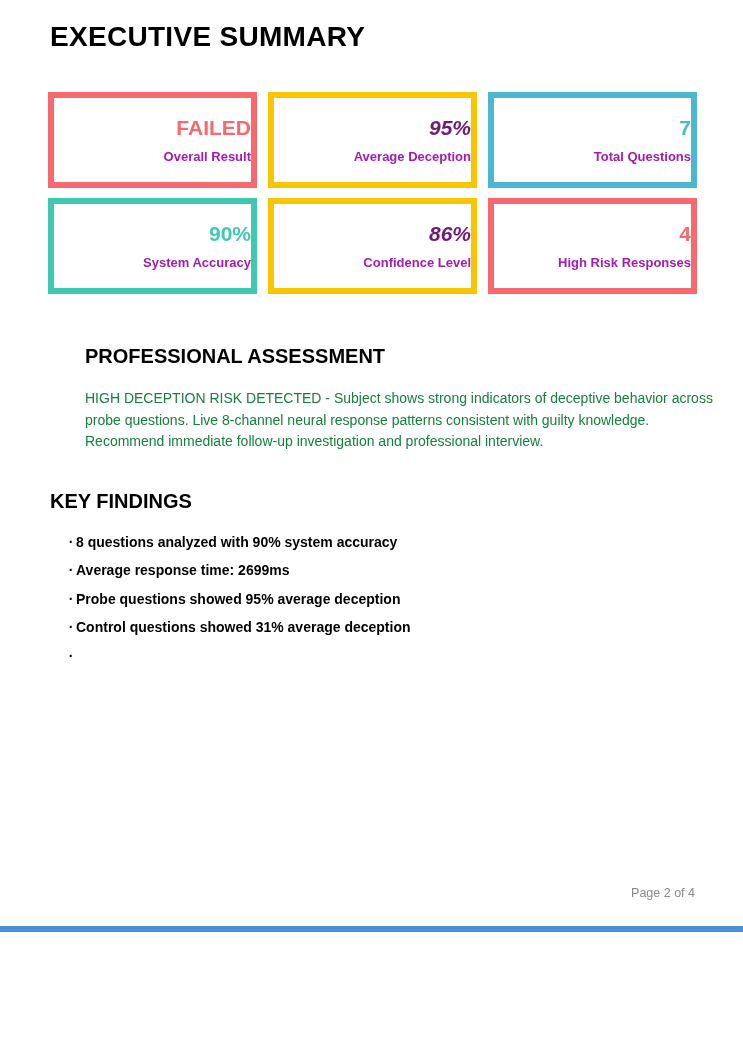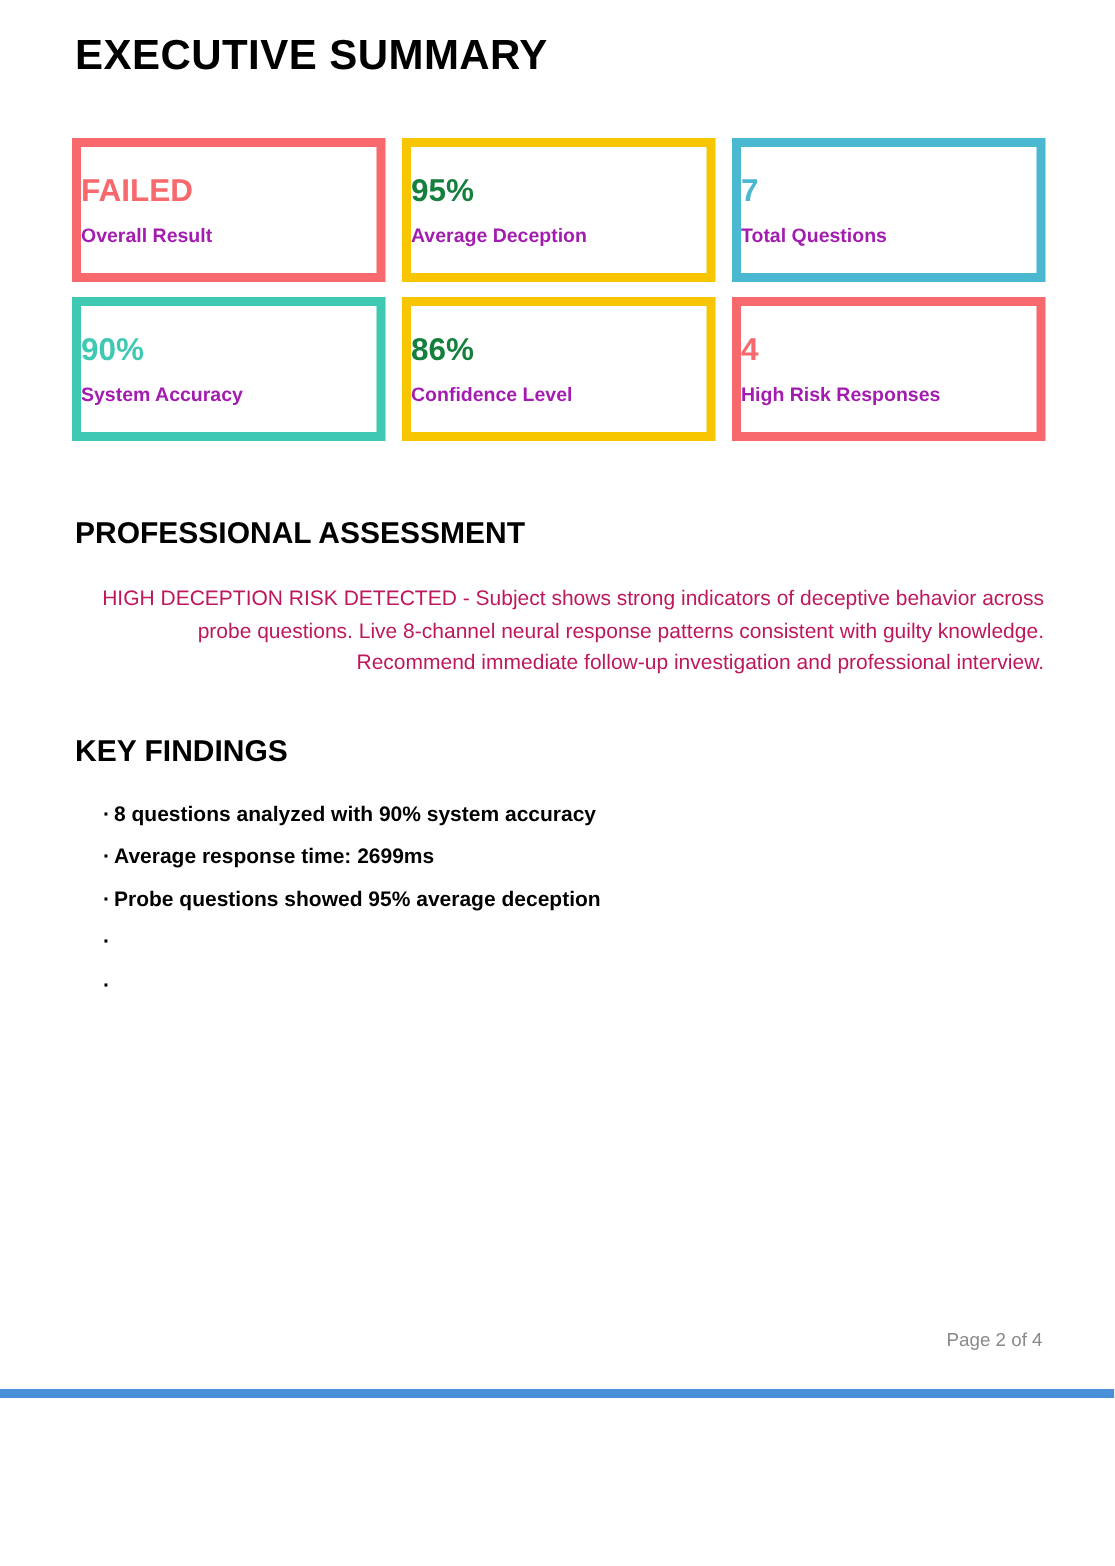--- a/index.html
+++ b/index.html
@@ -35,59 +35,58 @@
     row-gap: 10px;
     width: 649px;
   }
 
   .stat-card {
     height: 96px;
     background: #fff;
     border: 6px solid #000;
     display: flex;
     flex-direction: column;
-    align-items: flex-start;
+    align-items: flex-end;
     justify-content: center;
     text-align: center;
   }
   .stat-value {
     font-size: 21px;
     font-weight: 700;
     line-height: 24px;
     margin-bottom: 9px;
   }
   .stat-label {
     font-size: 13px;
     font-weight: 700;
     color: #a21caf;
   }
 
   .card-coral  { border-color: #F7696C; }
   .card-coral  .stat-value { color: #F7696C; }
   .card-yellow { border-color: #F7C600; }
-  .card-yellow .stat-value { color: #15803d; }
+  .card-yellow .stat-value { color: #701a75; font-style: italic; }
   .card-cyan   { border-color: #4BB8D2; }
   .card-cyan   .stat-value { color: #4BB8D2; }
   .card-teal   { border-color: #3FC8B2; }
   .card-teal   .stat-value { color: #3FC8B2; }
 
   .section-heading {
     font-size: 20px;
     font-weight: 700;
     color: #000;
   }
 
-  .assessment-section { margin-top: 51px; }
+  .assessment-section { margin-top: 51px; margin-left: 35px; }
   .assessment-body {
     margin-top: 20px;
     width: 646px;
     font-size: 14px;
     line-height: 21.5px;
-    color: #be185d;
-    text-align: right;
+    color: #15803d;
   }
 
   .findings-section { margin-top: 37px; }
   .findings-list {
     margin-top: 20px;
     list-style: none;
   }
   .finding-item {
     display: flex;
     align-items: baseline;
@@ -178,20 +177,21 @@
         <li class="finding-item">
           <span class="bullet-marker">·</span>
           <span>Average response time: 2699ms</span>
         </li>
         <li class="finding-item">
           <span class="bullet-marker">·</span>
           <span>Probe questions showed 95% average deception</span>
         </li>
         <li class="finding-item">
           <span class="bullet-marker">·</span>
+          <span>Control questions showed 31% average deception</span>
         </li>
         <li class="finding-item">
           <span class="bullet-marker">·</span>
         </li>
       </ul>
     </div>
 
   </div>
 
   <div class="page-footer">Page 2 of 4</div>

